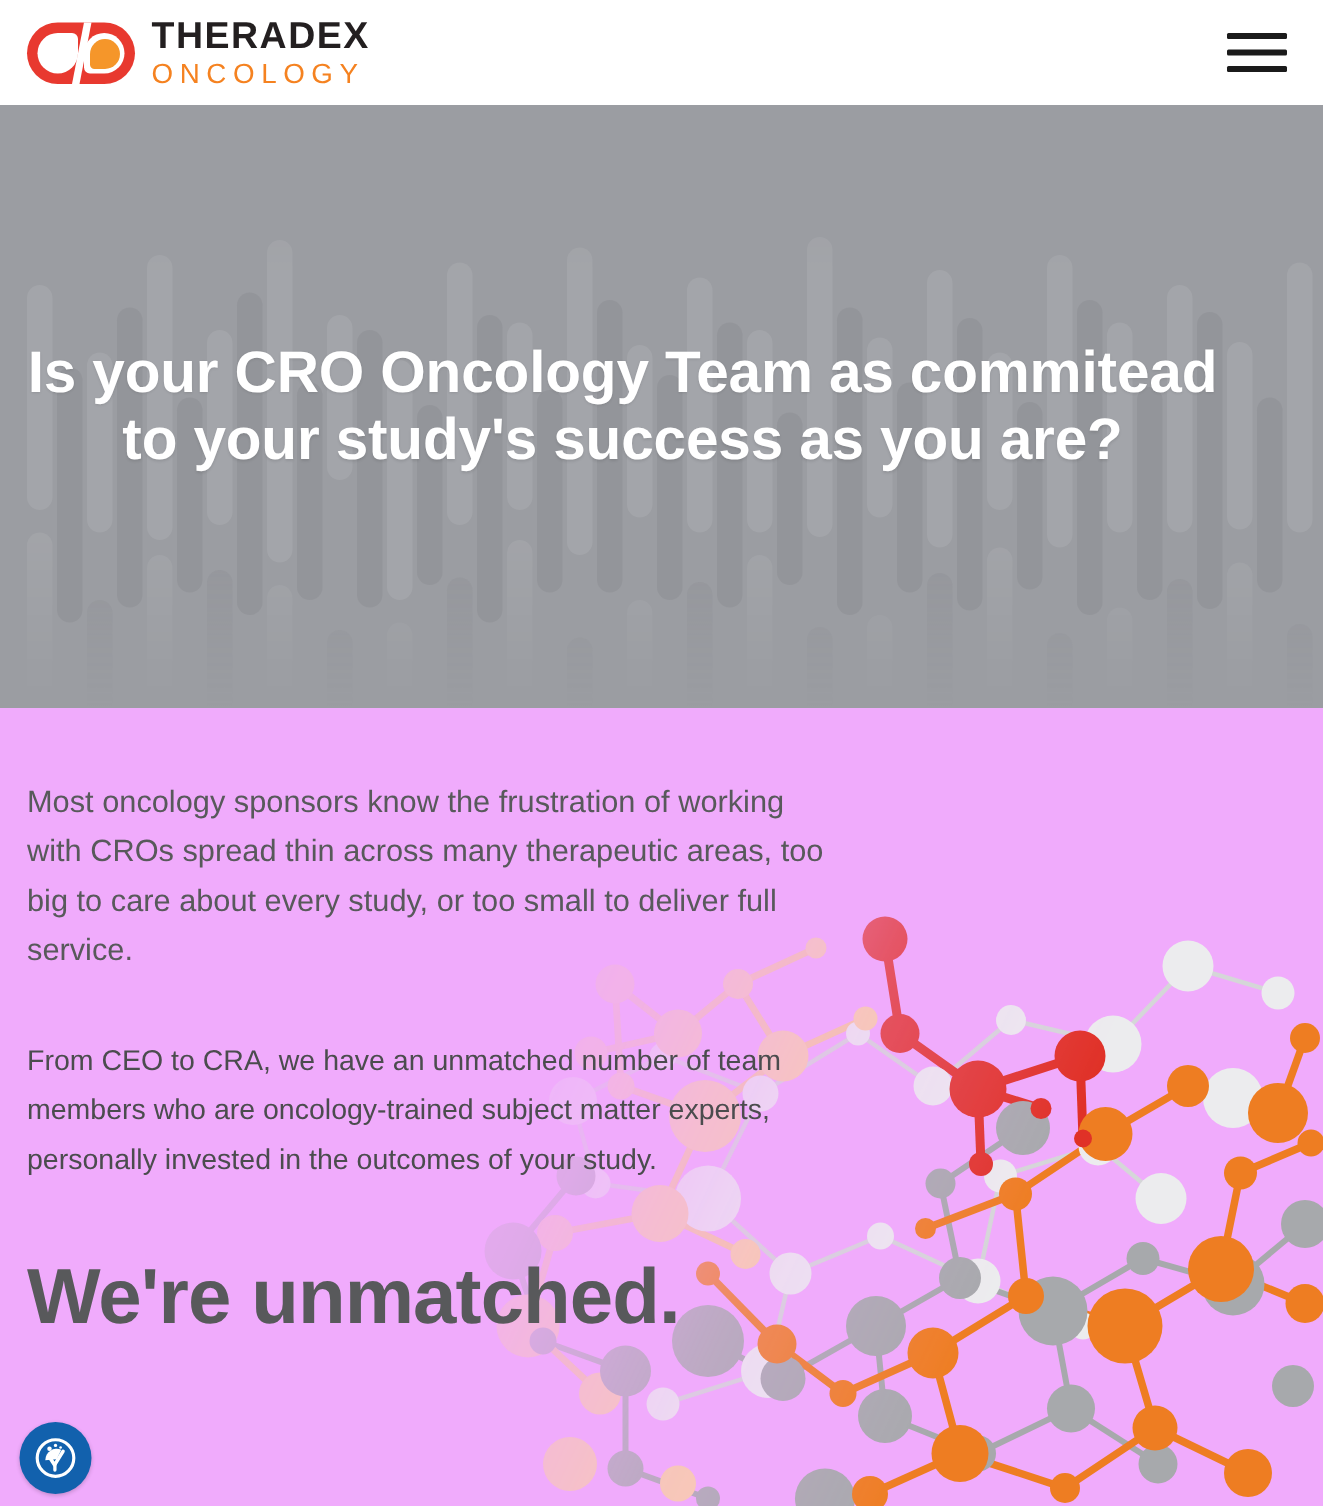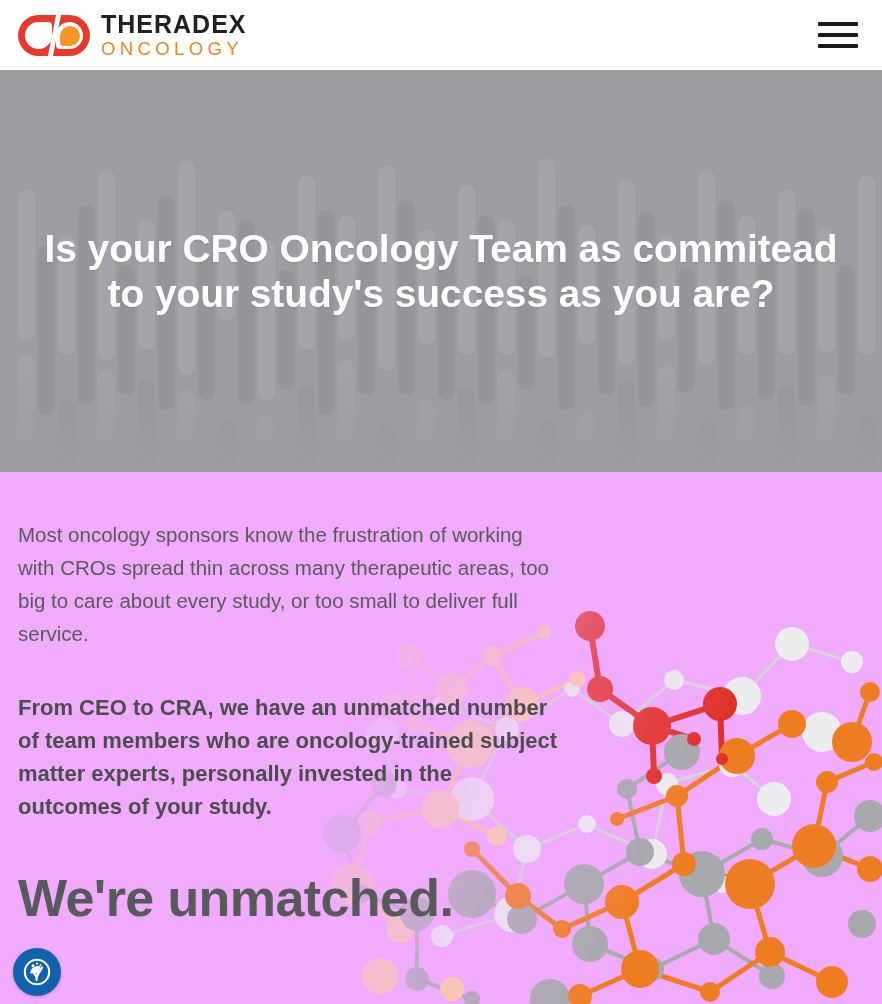--- a/index.html
+++ b/index.html
@@ -102,21 +102,21 @@
   }
 
   
   .hero {
     position: relative;
     height: 402px;
     background: #9b9da2;
     overflow: hidden;
     display: flex;
     align-items: center;
-    justify-content: center;
+    justify-content: flex-start;
   }
   .hero-pattern {
     position: absolute; inset: 0;
     width: 100%; height: 100%;
     pointer-events: none;
   }
   .hero-title {
     position: relative;
     z-index: 4;
     margin: 0;
@@ -155,23 +155,23 @@
   .para {
     margin: 0;
     color: #58595b;
     font-size: 20.5px;
     line-height: 33px;
     font-weight: 400;
   }
   .para-bold {
     margin: 41px 0 0 0;
     color: #4b4c4e;
-    font-size: 22px;
+    font-size: 19px;
     line-height: 33px;
-    font-weight: 700;
+    font-weight: 400;
   }
   .section-heading {
     margin: 47px 0 0 0;
     color: #58595b;
     font-size: 52px;
     line-height: 1.08;
     font-weight: 700;
     letter-spacing: -0.6px;
   }
 

